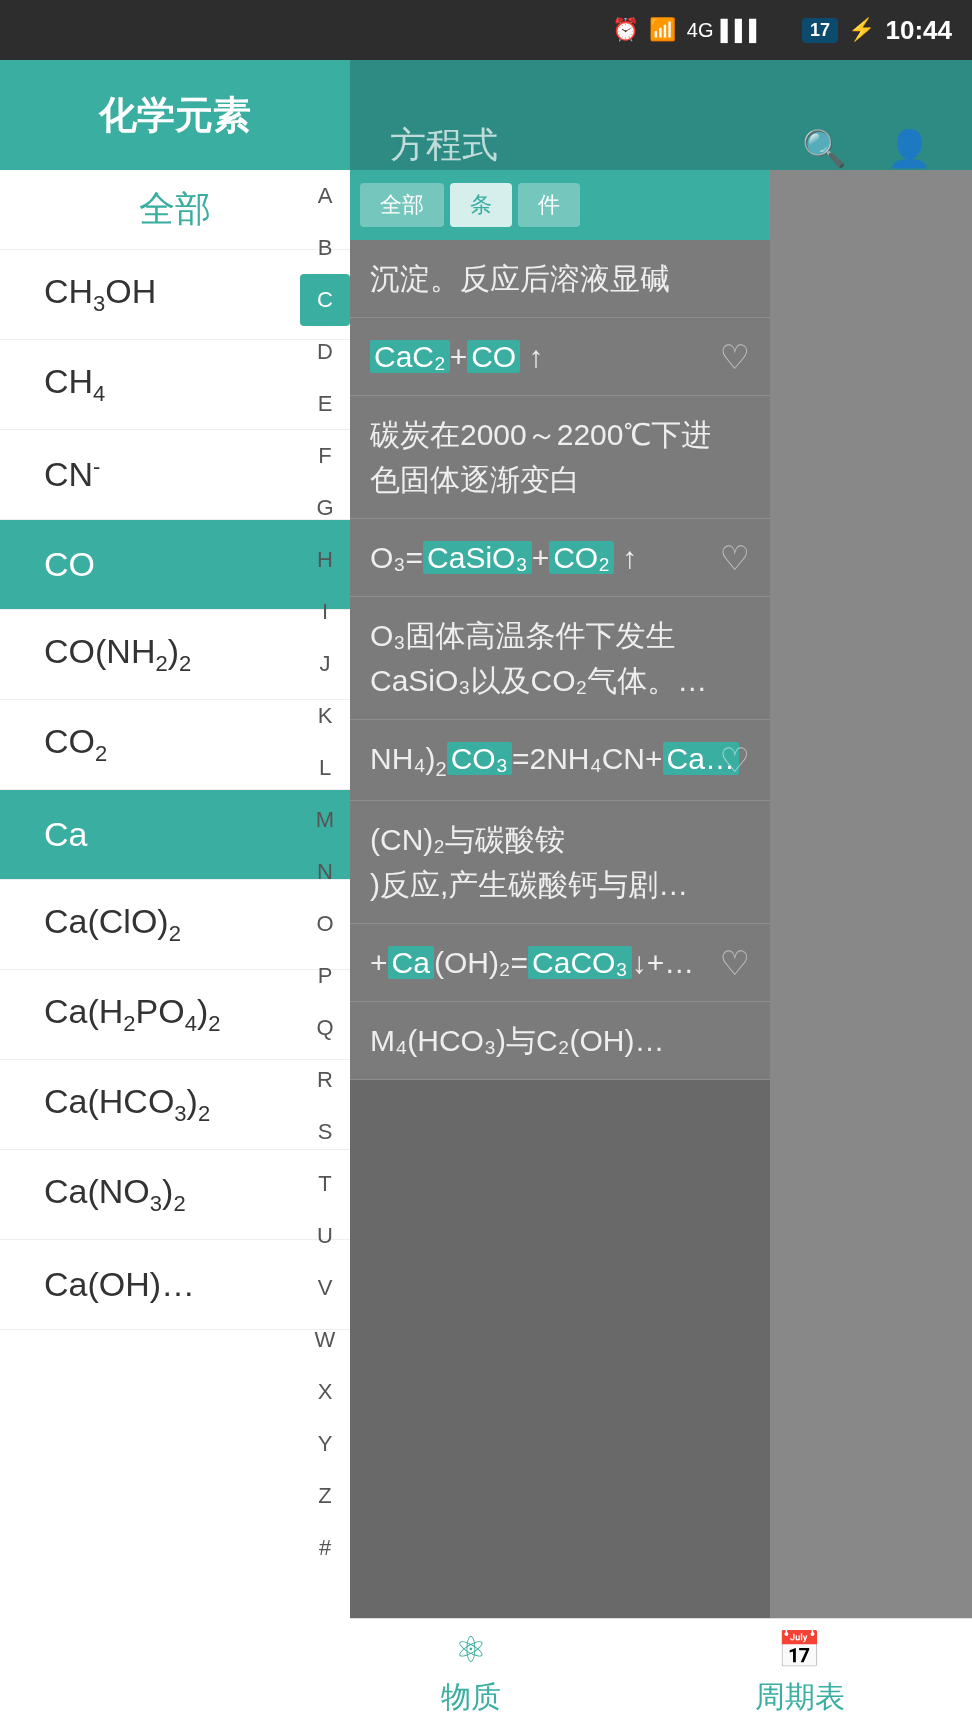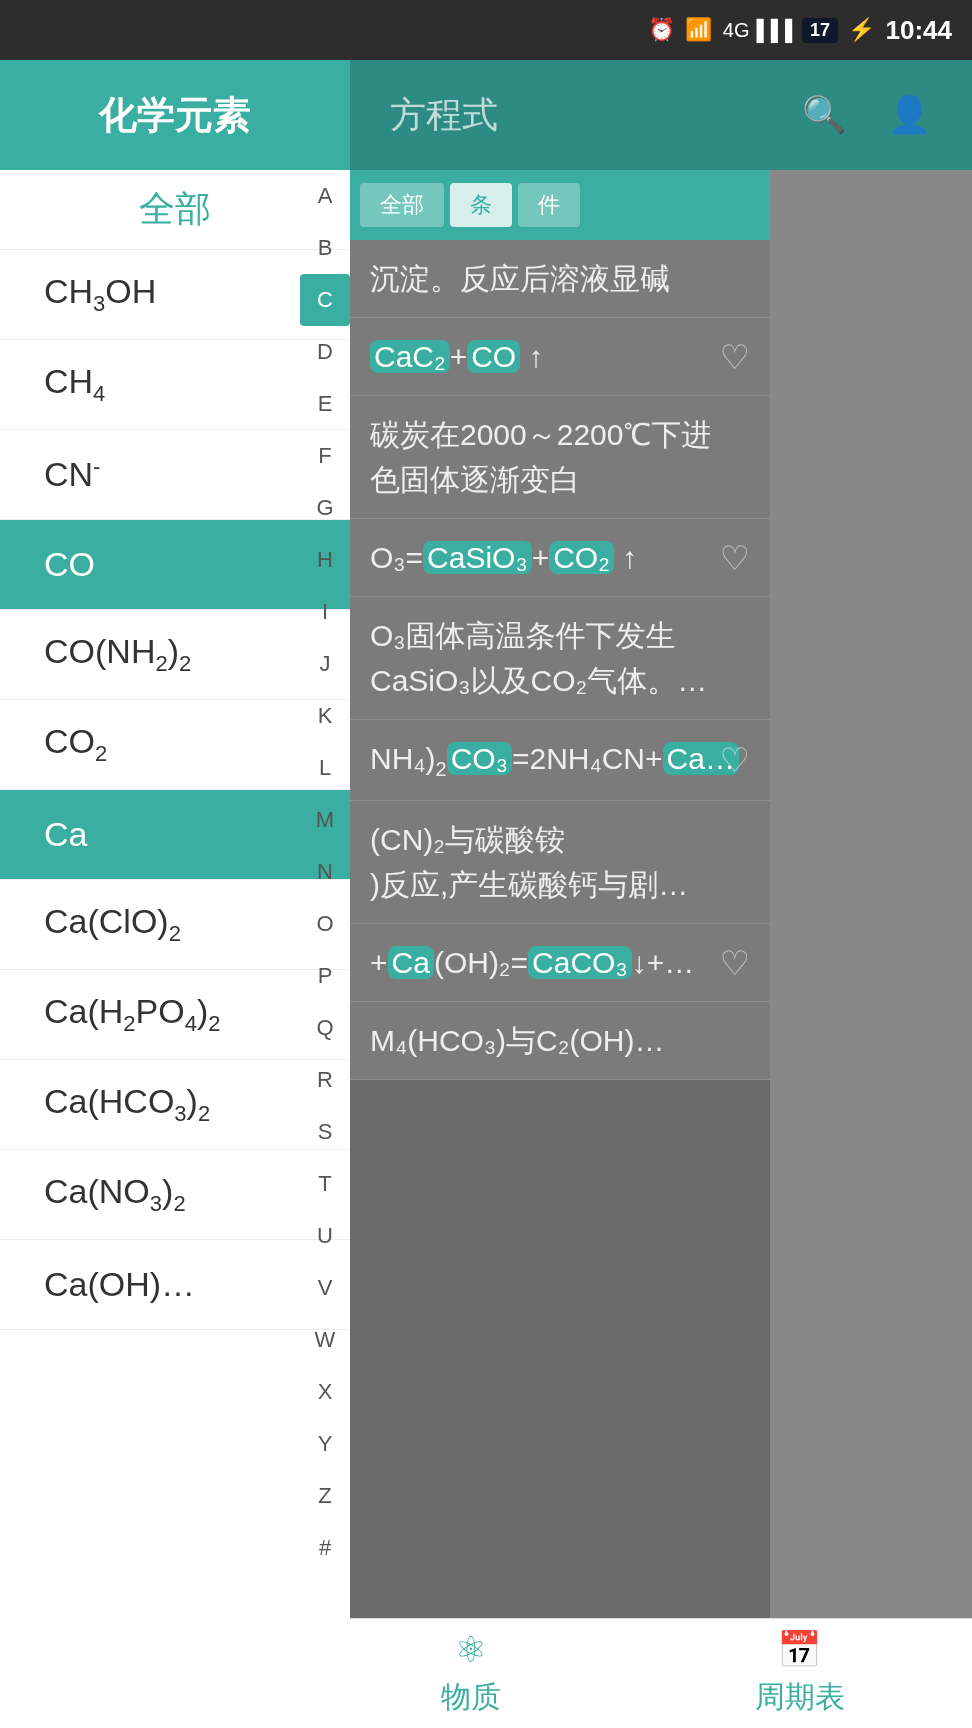--- a/index.html
+++ b/index.html
@@ -18,26 +18,27 @@
       gap: 14px;
     }
     .status-bar-icons {
       display: flex;
       align-items: center;
       gap: 10px;
     }
     .status-icon { color: #fff; font-size: 22px; }
     .status-time { color: #fff; font-size: 26px; font-weight: bold; }
     .battery-badge {
-      background: #0f172a;
+      background: #0c4a6e;
       color: #fff;
       font-size: 18px;
       font-weight: bold;
       padding: 2px 8px;
       border-radius: 4px;
+      margin-left: 36px;
     }
 
     
     .header {
       width: 972px;
       height: 110px;
       background: #3aaea0;
       display: flex;
       align-items: center;
       position: relative;
@@ -53,21 +54,21 @@
     .header-title {
       color: #fff;
       font-size: 38px;
       font-weight: bold;
     }
     .header-right {
       flex: 1;
       height: 110px;
       background: #2e8b84;
       display: flex;
-      align-items: center;
+      align-items: flex-end;
       justify-content: space-between;
       padding: 0 40px;
     }
     .header-subtitle {
       color: rgba(255,255,255,0.7);
       font-size: 36px;
     }
     .header-icons {
       display: flex;
       gap: 40px;
@@ -171,21 +172,21 @@
     }
     .content-text {
       color: #eee;
       font-size: 30px;
       line-height: 1.5;
     }
     .highlight-teal {
       background: #3aaea0;
       color: #fff;
       padding: 0 4px;
-      border-radius: 8px;
+      border-radius: 2px;
     }
     .heart-icon {
       position: absolute;
       right: 20px;
       top: 50%;
       transform: translateY(-50%);
       color: rgba(255,255,255,0.5);
       font-size: 34px;
     }
 

